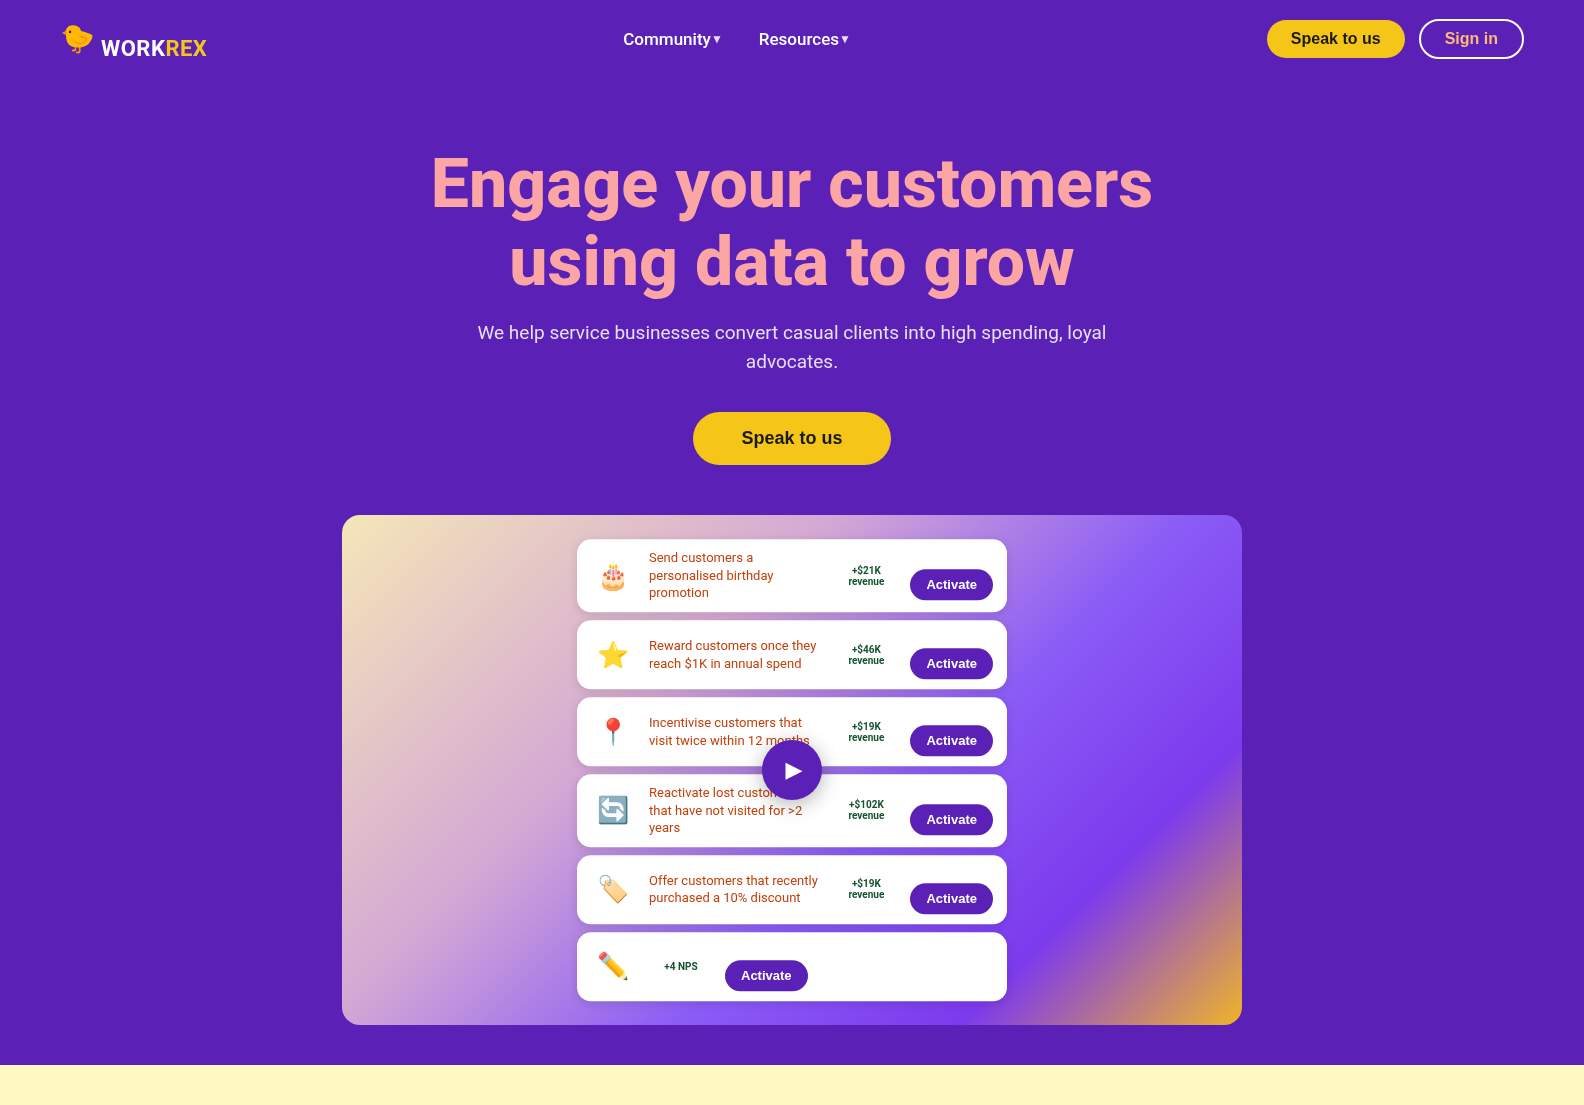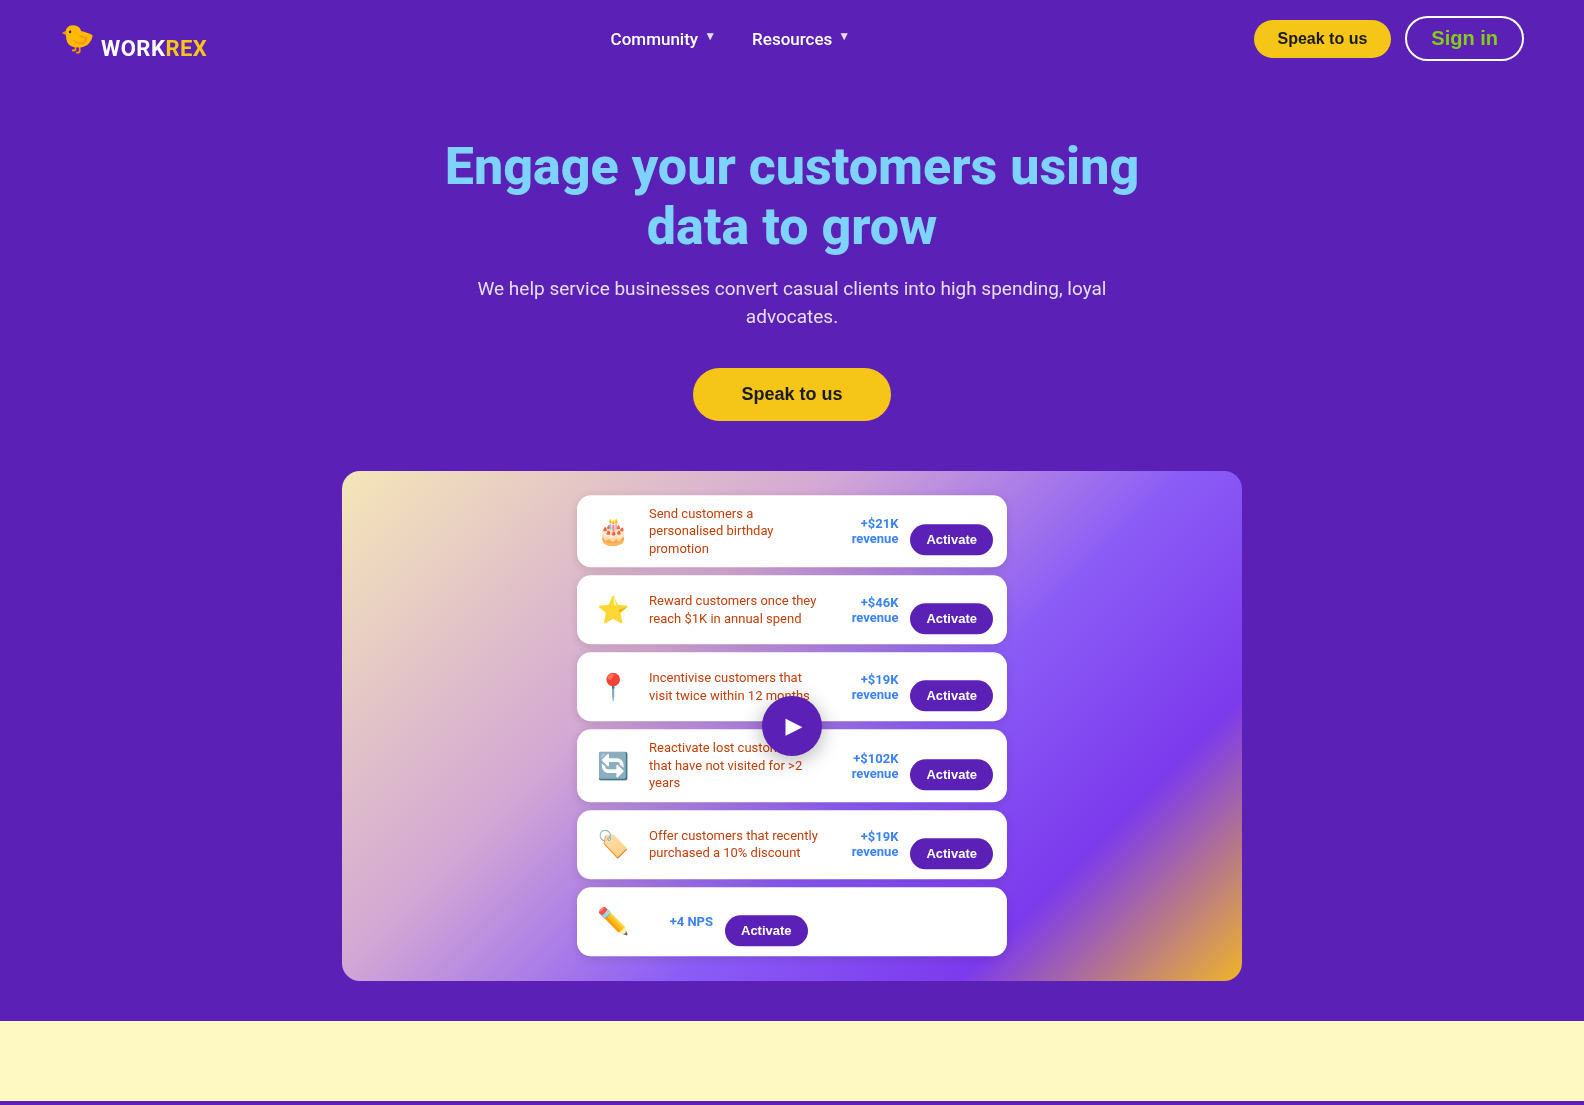--- a/index.html
+++ b/index.html
@@ -48,21 +48,21 @@
     }
 
     .nav-center {
       display: flex;
       align-items: center;
       gap: 36px;
     }
 
     .nav-item {
       display: flex;
-      gap: 6px;
+      align-items: center;
       color: white;
       font-size: 17px;
       font-weight: 500;
       cursor: pointer;
       text-decoration: none;
     }
 
     .nav-chevron {
       font-size: 12px;
       color: white;
@@ -81,43 +81,43 @@
       border: none;
       border-radius: 30px;
       padding: 10px 24px;
       font-size: 16px;
       font-weight: 600;
       cursor: pointer;
     }
 
     .btn-signin {
       background: transparent;
-      color: #84cc16;
+      color: #fdba74;
       border: 2px solid white;
       border-radius: 30px;
       padding: 9px 24px;
-      font-size: 20px;
+      font-size: 16px;
       font-weight: 600;
       cursor: pointer;
     }
 
     
     .hero {
       background: #5b21b6;
       text-align: center;
       padding: 60px 20px 50px;
     }
 
     .hero h1 {
-      color: #7dd3fc;
-      font-size: 52px;
+      color: #fca5a5;
+      font-size: 68px;
       font-weight: 800;
       line-height: 1.15;
       max-width: 760px;
-      margin: 0 auto 18px;
+      margin: 8px auto 18px;
     }
 
     .hero p {
       color: rgba(255,255,255,0.85);
       font-size: 19px;
       max-width: 640px;
       margin: 0 auto 36px;
       line-height: 1.5;
     }
 
@@ -183,24 +183,24 @@
     }
 
     .card-text {
       flex: 1;
       font-size: 13px;
       color: #c2410c;
       line-height: 1.35;
     }
 
     .card-revenue {
-      font-size: 13px;
+      font-size: 10px;
       font-weight: 700;
-      color: #3b82f6;
-      text-align: right;
+      color: #14532d;
+      text-align: center;
       min-width: 64px;
     }
 
     .card-revenue span {
       display: block;
     }
 
     .card-activate-btn {
       background: #5b21b6;
       color: white;

